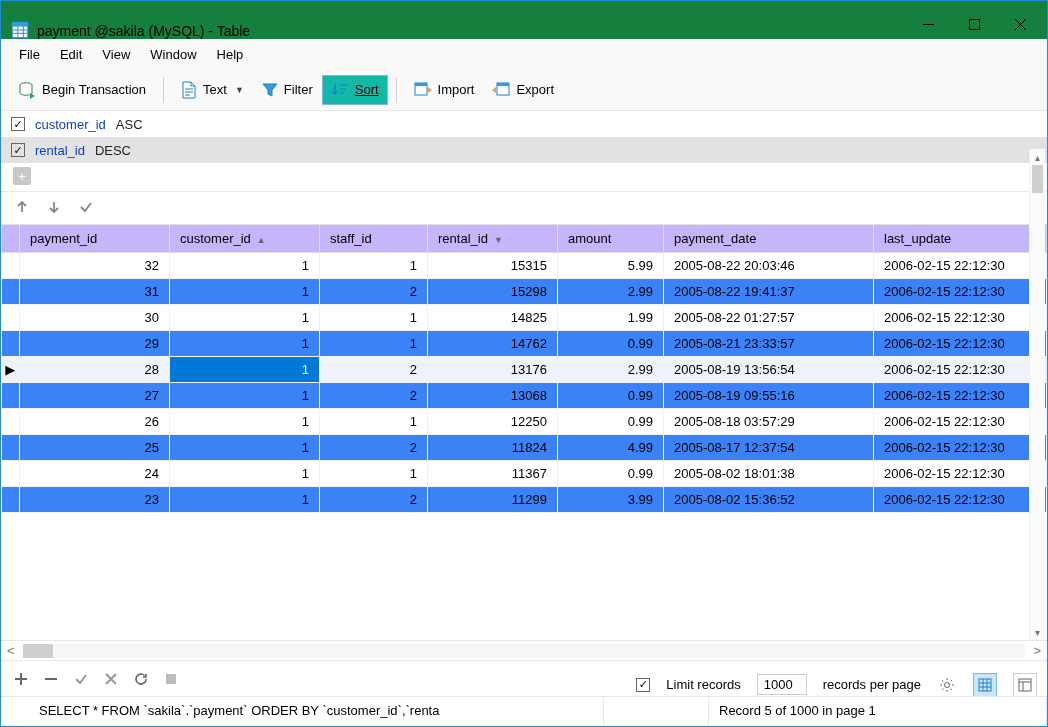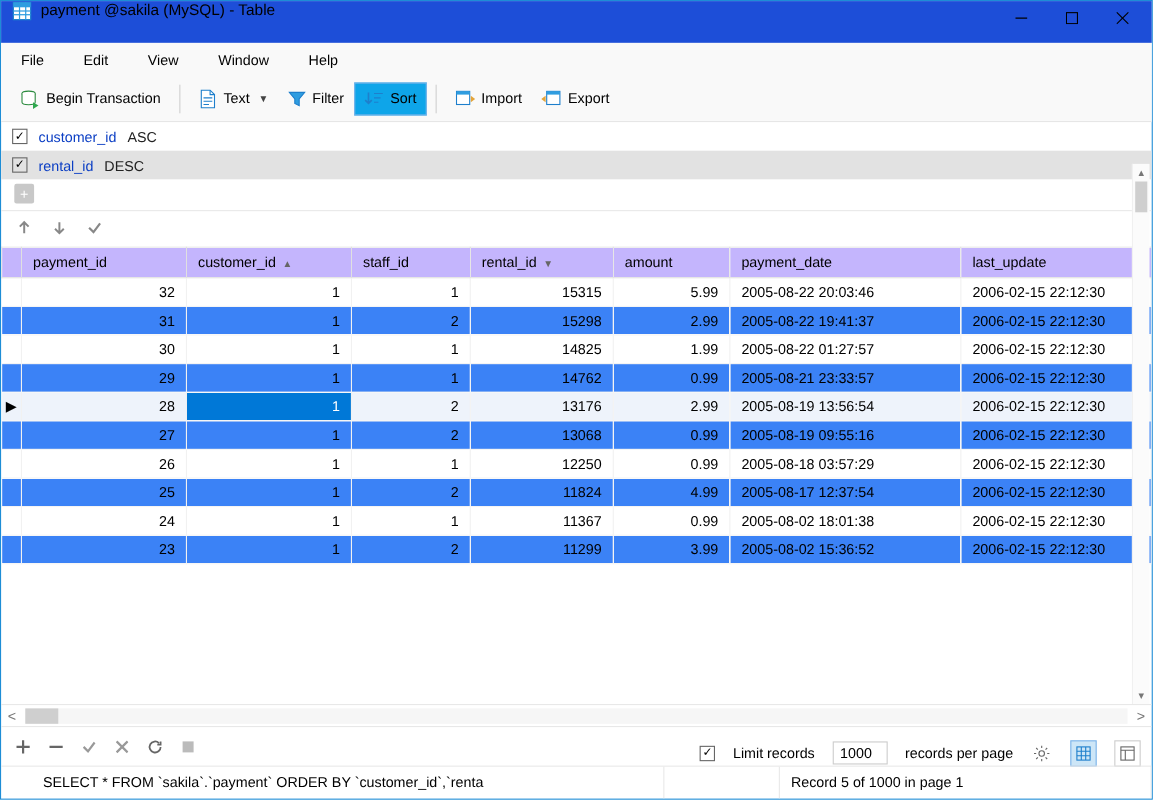--- a/index.html
+++ b/index.html
@@ -1,28 +1,28 @@
 <!DOCTYPE html>
 <html><head>
 <meta charset="utf-8">
 <style>
 * { box-sizing: border-box; margin: 0; padding: 0; font-family: "Segoe UI", Tahoma, sans-serif; font-size: 13px; }
 body { background: #fff; display: flex; align-items: center; justify-content: center; min-height: 100vh; }
 .window { width: 1048px; height: 727px; border: 1px solid #1e8dd6; background: #fff; display: flex; flex-direction: column; position: relative; }
-.titlebar { height: 38px; display: flex; align-items: flex-start; padding: 0 4px 0 10px; background: #1d4ed8; }
+.titlebar { height: 38px; display: flex; align-items: flex-end; padding: 0 4px 0 10px; background: #15803d; }
 .title-icon { width: 18px; height: 18px; margin-right: 8px; }
 .title-text { flex: 1; color: #000; font-size: 14px; }
 .winbtns { display: flex; }
 .winbtn { width: 46px; height: 30px; display: flex; align-items: center; justify-content: center; }
 .winbtn svg { width: 11px; height: 11px; }
-.menubar { height: 30px; display: flex; align-items: center; padding: 2px 8px; gap: 16px; background:#f9f9f9; }
+.menubar { height: 30px; display: flex; align-items: center; padding: 2px 8px; gap: 0; background:#f9f9f9; }
 .menuitem { padding: 4px 10px; color: #000; cursor: default; }
 .toolbar { height: 42px; display: flex; align-items: center; padding: 4px 8px; background: #f9f9f9; border-bottom: 1px solid #e6e6e6; }
 .tbtn { display: inline-flex; align-items: center; gap: 6px; padding: 4px 8px; border: 1px solid transparent; cursor: default; height: 30px; }
-.tbtn.pressed { border: 1px solid #7eb4ea; background: #0ea5e9; }
+.tbtn.pressed { border: 1px solid #7eb4ea; background: #14b8a6; text-decoration: underline; }
 .tsep { width: 1px; height: 26px; background: #d0d0d0; margin: 0 8px; }
 .drop-caret { font-size: 9px; color: #444; margin-left: 2px; }
 .content { flex: 1; display: flex; flex-direction: column; overflow: hidden; }
 .sortpanel { position: relative; border-bottom: 1px solid #e8e8e8; padding-bottom: 6px; }
 .sortrow { display: flex; align-items: center; height: 26px; padding: 0 10px; gap: 6px; }
 .sortrow.selected { background: #e2e2e2; }
 .sortfield { color: #0b3ec4; margin-left: 4px; }
 .sortdir { color: #222; margin-left: 4px; }
 .addbtn { width: 18px; height: 18px; background: #c8c8c8; color: #fff; display: flex; align-items: center; justify-content: center; font-size: 13px; margin: 4px 0 0 12px; border-radius: 2px; }
 .arrowbar { height: 32px; display: flex; align-items: center; gap: 18px; padding: 0 14px; color: #888; }

